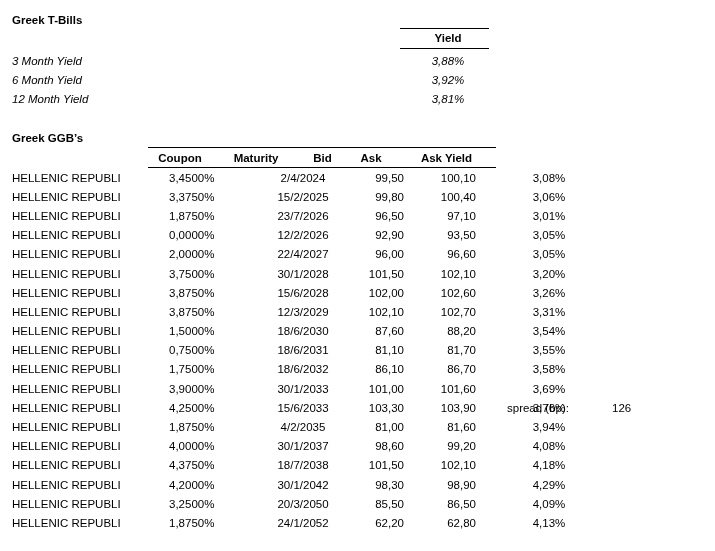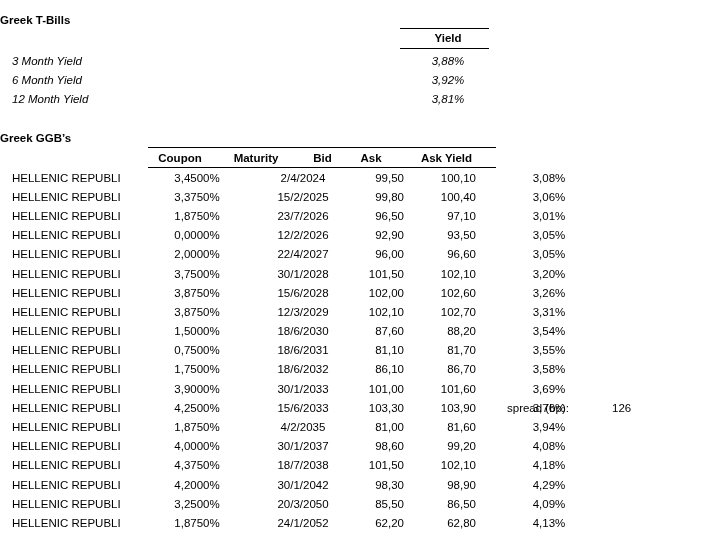--- a/index.html
+++ b/index.html
@@ -8,21 +8,21 @@
     width: 715px;
     height: 551px;
     background: #ffffff;
     font-family: "Liberation Sans", sans-serif;
     font-size: 11.5px;
     color: #000000;
     overflow: hidden;
   }
   .title {
     position: absolute;
-    left: 0;
+    left: 12px;
     font-weight: bold;
     white-space: nowrap;
   }
   .title.tbills { top: 11px; height: 19px; line-height: 19px; }
   .title.ggb   { top: 128.5px; height: 19px; line-height: 19px; }
 
   
   .tbills-header {
     position: absolute;
     left: 400px; top: 28px;
@@ -64,21 +64,21 @@
   .ggb-body { position: absolute; left: 0; top: 168px; width: 496px; }
   .ggb-row {
     display: grid;
     grid-template-columns: 148px 64px 88px 45px 52px 99px;
     height: 19.2px;
     align-items: center;
     white-space: nowrap;
     gap: 21px;
   }
   .cell-issuer   { padding-left: 12px; overflow: hidden; }
-  .cell-coupon   { text-align: center; padding-right: 8px; }
+  .cell-coupon   { text-align: left; padding-right: 8px; }
   .cell-maturity { text-align: center;  padding-left: 10px; }
   .cell-bid      { text-align: right; padding-right: 4px; }
   .cell-ask      { text-align: right; padding-right: 5px; }
   .cell-askyield { text-align: center; padding-right: 5px; }
 
   
   .spread-label {
     position: absolute;
     left: 507px; top: 399px;
     height: 19.2px; line-height: 19.2px;

